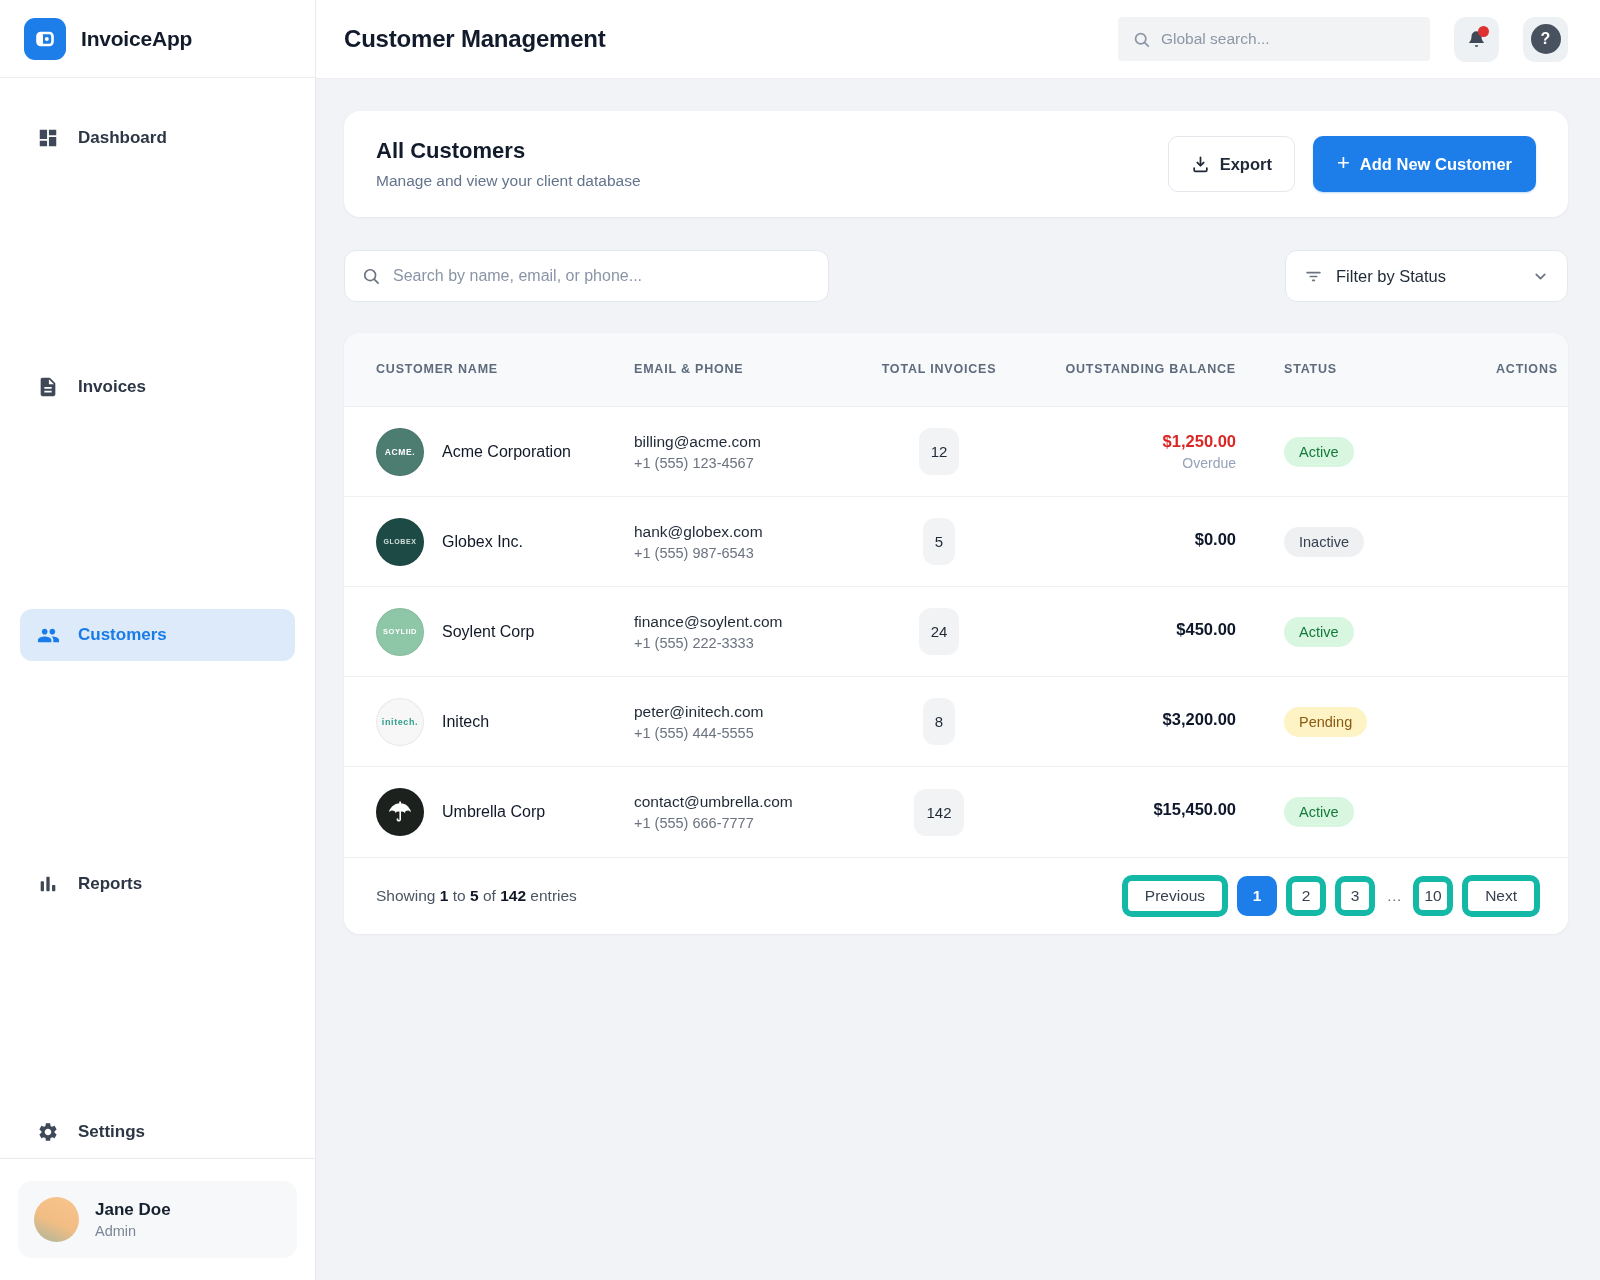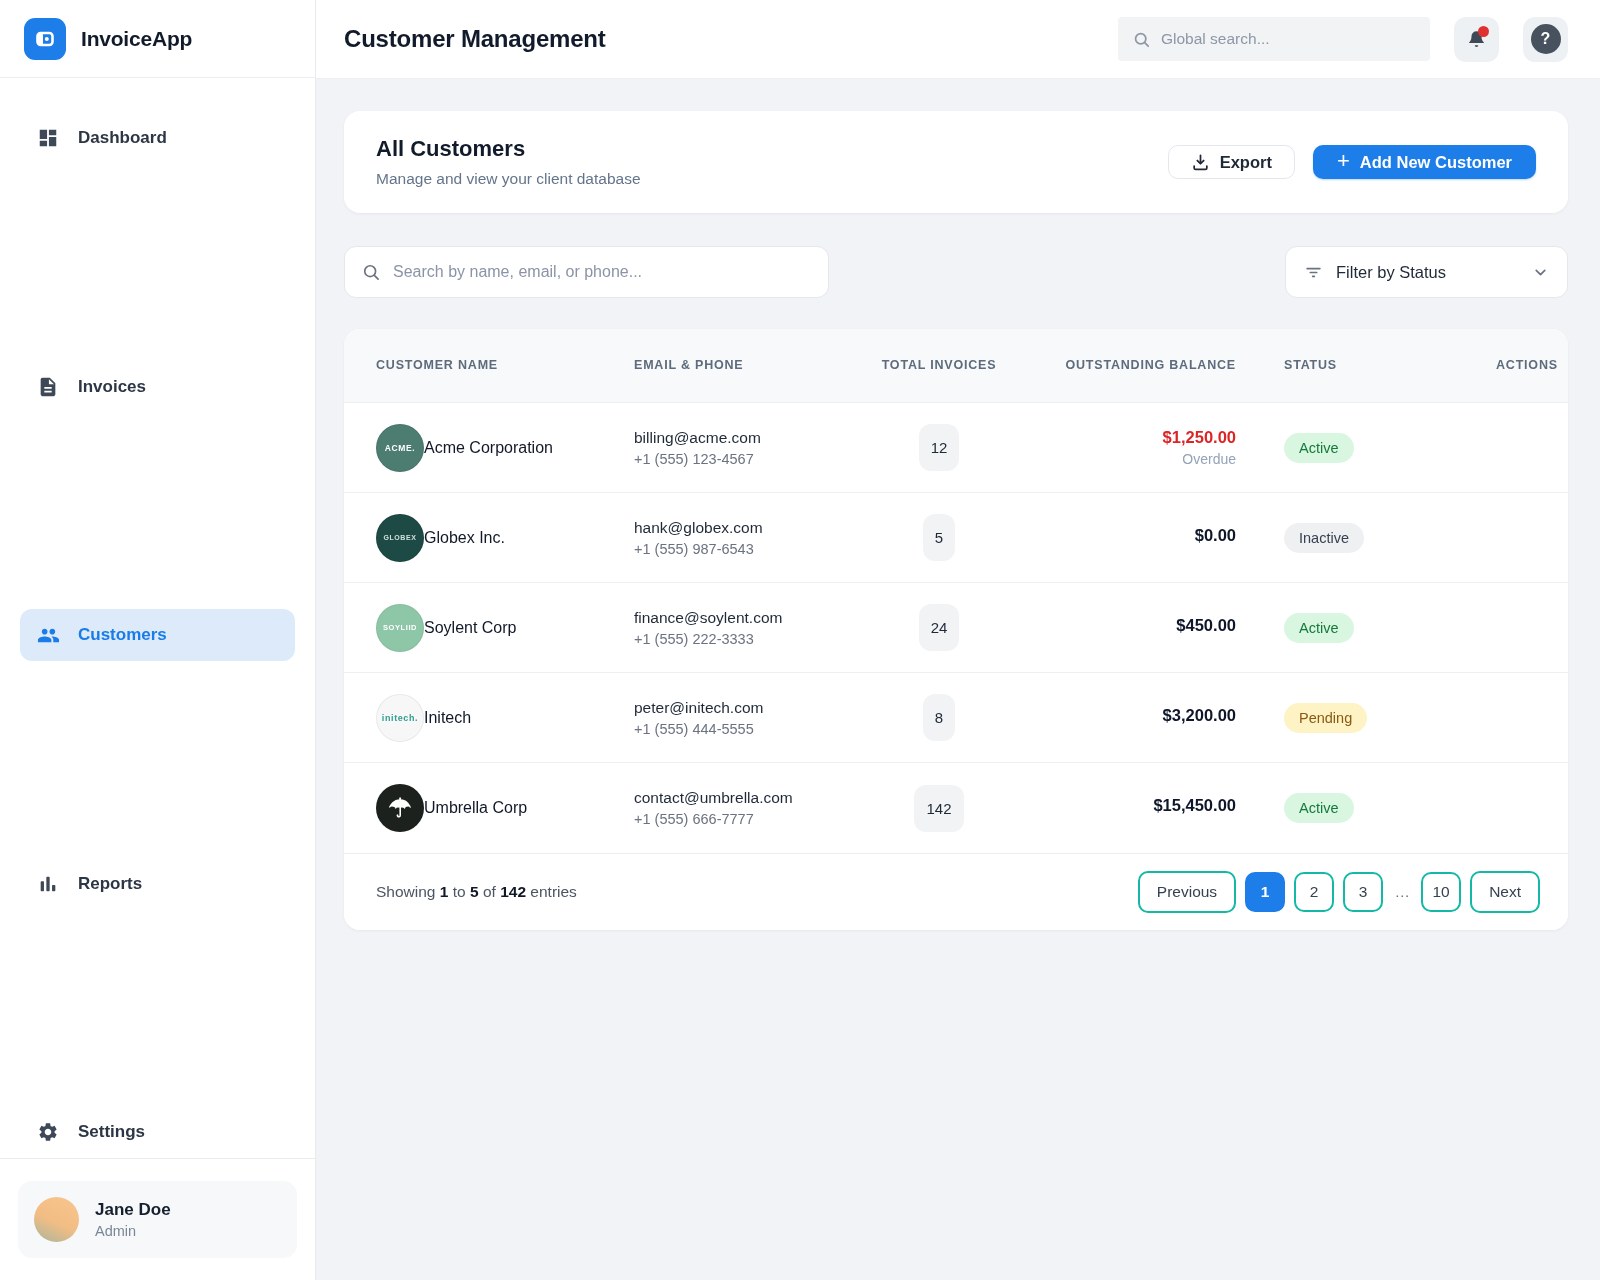--- a/index.html
+++ b/index.html
@@ -35,21 +35,21 @@
   .help-circle { width:30px; height:30px; border-radius:50%; background:#48525f; color:#ffffff; font-size:16px; font-weight:700; display:flex; align-items:center; justify-content:center; }
 
   .content { flex:1; padding:32px 32px 0 28px; overflow:hidden; }
 
   
   .card { background:#ffffff; border-radius:16px; box-shadow:0 1px 3px rgba(16,24,40,.05); }
   .head-card { padding:25px 32px; display:flex; align-items:center; justify-content:space-between; }
   .card-title { font-size:22px; font-weight:700; color:#121b2b; }
   .card-subtitle { font-size:15.5px; color:#64748b; margin-top:8px; }
   .head-actions { display:flex; align-items:center; gap:18px; }
-  .btn { display:flex; align-items:center; gap:10px; height:34px; border-radius:10px; font-size:16.5px; font-weight:600; font-family:inherit; cursor:pointer; }
+  .btn { display:flex; align-items:center; gap:10px; height:56px; border-radius:10px; font-size:16.5px; font-weight:600; font-family:inherit; cursor:pointer; }
   .btn-secondary { background:#ffffff; border:1px solid #e3e7ec; color:#1f2937; padding:0 22px; }
   .btn-primary { background:#1d7de9; border:none; color:#ffffff; padding:0 24px; box-shadow:0 1px 2px rgba(29,125,233,.3); }
   .btn-primary .plus { font-size:22px; font-weight:500; line-height:1; margin-top:-2px; }
 
   
   .toolbar { margin:33px 0 31px 0; display:flex; align-items:flex-start; justify-content:space-between; }
   .table-search { width:485px; height:52px; background:#ffffff; border:1px solid #e4e8ec; border-radius:12px; display:flex; align-items:center; gap:12px; padding:0 16px; }
   .table-search input { border:none; outline:none; font-size:16px; color:#374151; width:100%; font-family:inherit; background:transparent; }
   .table-search input::placeholder { color:#8a94a6; }
   .filter-select { width:283px; height:52px; background:#ffffff; border:1px solid #e4e8ec; border-radius:12px; display:flex; align-items:center; gap:13px; padding:0 18px; cursor:pointer; }
@@ -57,40 +57,40 @@
 
   
   .table-card { overflow:hidden; }
   .tbl { width:1312px; }
   .tbl-head, .tbl-row { display:grid; grid-template-columns:258px 240px 130px 240px 252px 160px; padding-left:32px; align-items:center; }
   .tbl-head { background:#f8f9fb; height:74px; border-bottom:1px solid #eceef1; }
   .th { font-size:12.5px; font-weight:700; letter-spacing:.8px; text-transform:uppercase; color:#5d6b7c; line-height:1.55; }
   .th.c { text-align:center; } .th.r { text-align:right; padding-right:8px; } .th.pl { padding-left:40px; }
   .tbl-row { height:90px; border-bottom:1px solid #eef0f2; background:#ffffff; }
   .tbl-row:last-of-type { border-bottom:none; }
-  .name-cell { display:flex; align-items:center; }
+  .name-cell { display:flex; align-items:center; gap:18px; }
   .avatar { width:48px; height:48px; border-radius:50%; display:flex; align-items:center; justify-content:center; font-size:8.5px; font-weight:700; letter-spacing:.6px; box-shadow:inset 0 0 0 1px rgba(0,0,0,.06); flex-shrink:0; text-transform:uppercase; }
   .avatar.av-glyph { font-size:26px; letter-spacing:0; }
   .cust-name { font-size:16px; font-weight:500; color:#111827; line-height:1.5; max-width:150px; }
   .email { font-size:15.5px; color:#1f2937; }
   .phone { font-size:14.5px; color:#6b7280; margin-top:4px; }
   .inv-cell { text-align:center; }
   .inv-badge { display:inline-block; background:#f1f3f5; border-radius:12px; padding:15px 12px; font-size:15px; color:#1f2937; }
   .bal-cell { text-align:right; padding-right:8px; }
   .bal-amount { font-size:16.5px; font-weight:600; color:#0f172a; }
   .bal-sub { font-size:14px; color:#94a3b8; margin-top:4px; min-height:1px; }
   .status-cell { padding-left:40px; }
   .pill { display:inline-block; border-radius:999px; padding:7px 15px; font-size:14.5px; font-weight:500; }
 
   
   .tbl-footer { height:77px; border-top:1px solid #eceef1; display:flex; align-items:center; justify-content:space-between; padding:0 28px 0 32px; background:#ffffff;gap:32px; }
   .showing { font-size:15.5px; color:#4b5563; }
   .showing b { color:#111827; font-weight:700; }
   .pager { display:flex; align-items:center; gap:9px; }
-  .pg-btn { height:42px; min-width:40px; padding:0 17px; background:#ffffff; border:2px solid #14b8a6; border-radius:10px; font-size:15.5px; color:#374151; font-family:inherit; cursor:pointer; display:flex; align-items:center; justify-content:center; }
+  .pg-btn { height:42px; min-width:40px; padding:0 17px; background:#ffffff; border:6px solid #14b8a6; border-radius:10px; font-size:15.5px; color:#374151; font-family:inherit; cursor:pointer; display:flex; align-items:center; justify-content:center; }
   .pg-num { width:40px; height:40px; padding:0; }
   .pg-num.active { background:#1d7de9; border-color:#1d7de9; color:#ffffff; font-weight:600; }
   .pg-ellipsis { border:none; background:transparent; padding:0 2px; min-width:20px; color:#6b7280; cursor:default; }
   svg { display:block; }
 </style>
 </head>
 <body>
 
 <aside class="sidebar">
   <div class="brand-row">

